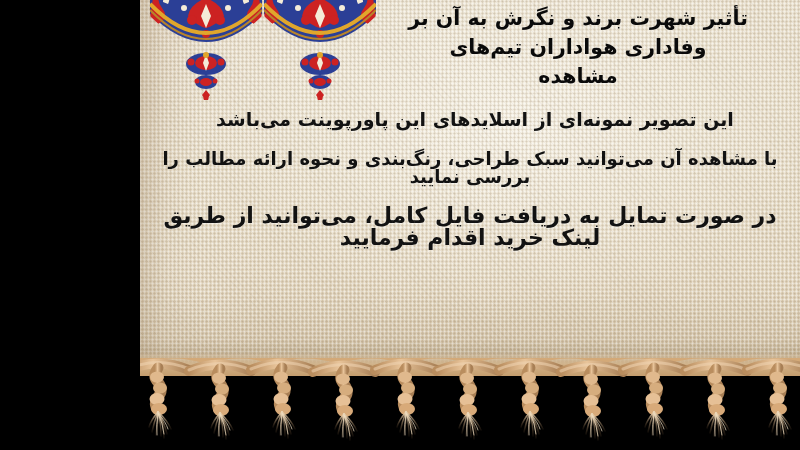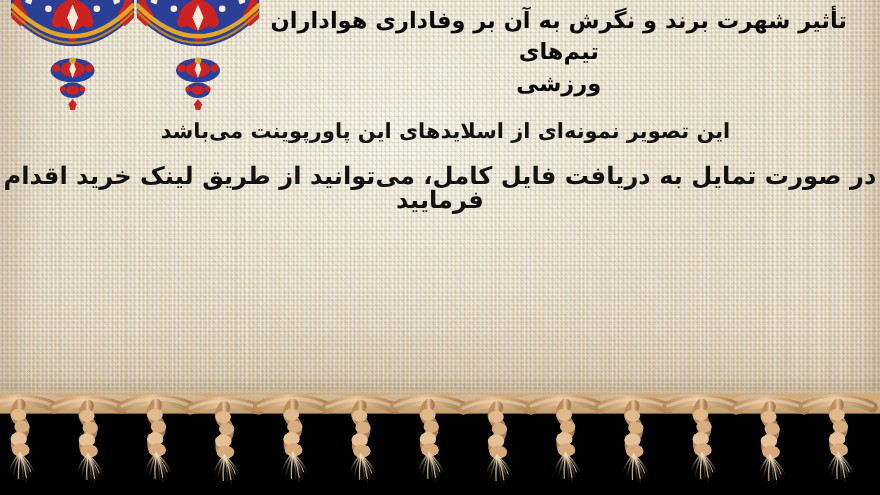--- a/index.html
+++ b/index.html
@@ -3,21 +3,21 @@
 <meta charset="utf-8">
 <title>Slide</title>
 <style>
   html,body{margin:0;padding:0;}
   body{
     width:800px;height:450px;overflow:hidden;
     font-family:"DejaVu Sans","Liberation Sans",sans-serif;
     background:#000;
   }
   .slide{
-    position:relative;width:800px;height:450px;overflow:hidden;
+    position:relative;width:660px;height:450px;overflow:hidden;
     background:#ec4899;
   }
 
   
   .carpet{
     position:absolute;left:0;top:0;width:800px;height:368px;
     background:
       radial-gradient(ellipse 420px 260px at 46% 34%, rgba(255,253,246,0.55) 0%, rgba(255,252,242,0.18) 48%, rgba(255,252,242,0) 72%),
       linear-gradient(100deg, rgba(214,197,172,0.55) 0%, rgba(236,226,207,0.12) 9%, rgba(255,255,255,0) 22%),
       linear-gradient(260deg, rgba(206,186,158,0.40) 0%, rgba(236,226,207,0.10) 10%, rgba(255,255,255,0) 24%),
@@ -207,25 +207,26 @@
         <circle cx="-9" cy="23" r="2.5" fill="#cc2222"></circle>
         <circle cx="9" cy="23" r="2.5" fill="#cc2222"></circle>
         <path d="M0 32 l4 5 l-4 6 l-4 -6 z" fill="#cc2222"></path>
         <circle cx="0" cy="40" r="2.6" fill="#cc2222"></circle>
       </g>
     </svg>
   </div>
 
   <div class="title">
     <span class="ln ln1">تأثیر شهرت برند و نگرش به آن بر وفاداری هواداران تیم‌های</span>
-    <span class="ln ln2">ورزشی</span>
+    <span class="ln ln2">مشاهده</span>
   </div>
 
   <div class="body">
     <span class="bl b1">این تصویر نمونه‌ای از اسلایدهای این پاورپوینت می‌باشد</span>
+    <span class="bl b2">با مشاهده آن می‌توانید سبک طراحی، رنگ‌بندی و نحوه ارائه مطالب را بررسی نمایید</span>
     <span class="bl b3">در صورت تمایل به دریافت فایل کامل، می‌توانید از طریق لینک خرید اقدام فرمایید</span>
   </div>
 
   <div class="blackfield"></div>
   <div class="selvedge"></div>
 
   <div class="fringe">
     <svg width="800" height="92" viewBox="0 0 800 92" xmlns="http://www.w3.org/2000/svg">
       <defs>
         <linearGradient id="cord" x1="0" y1="0" x2="1" y2="0">

